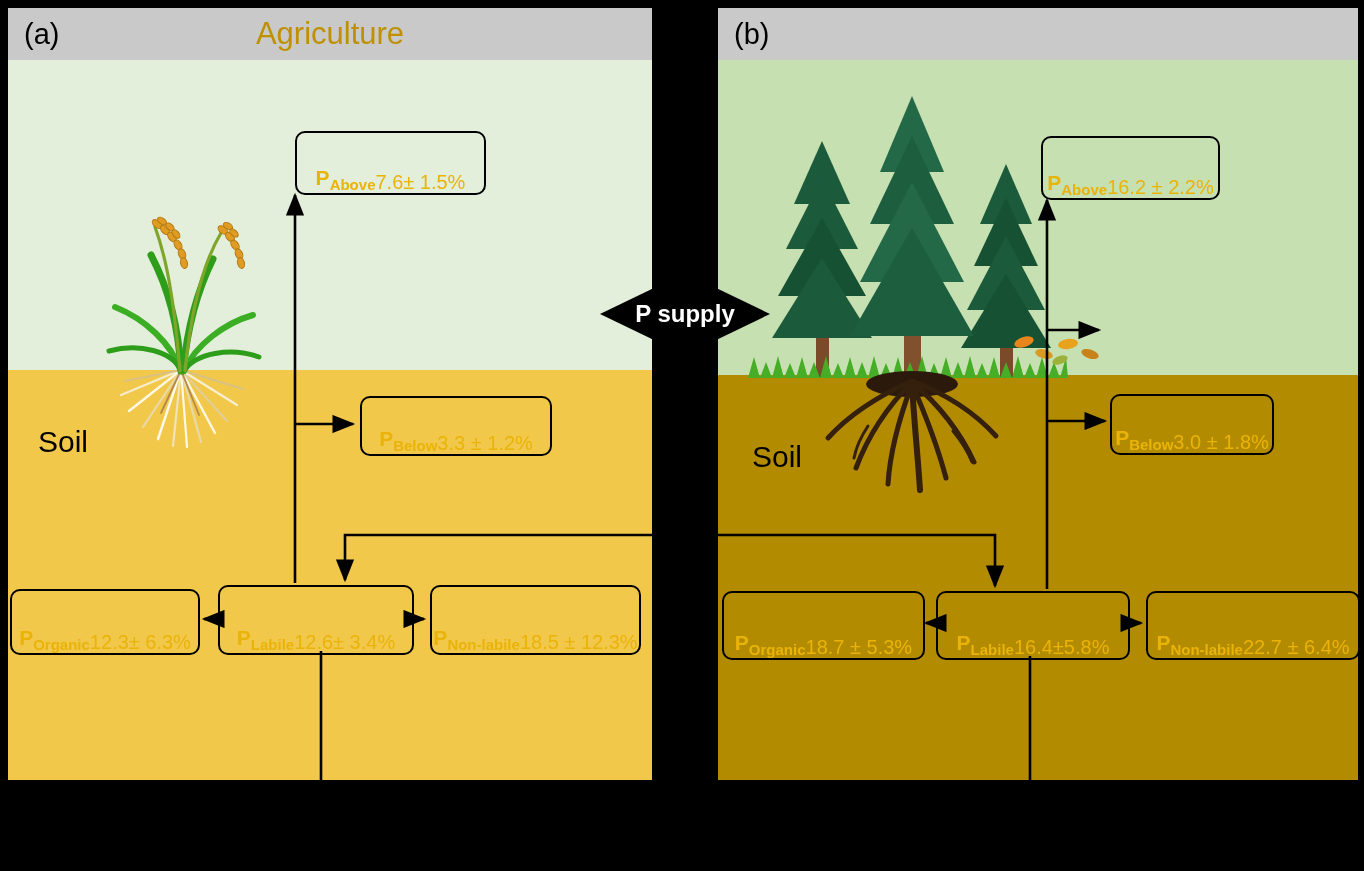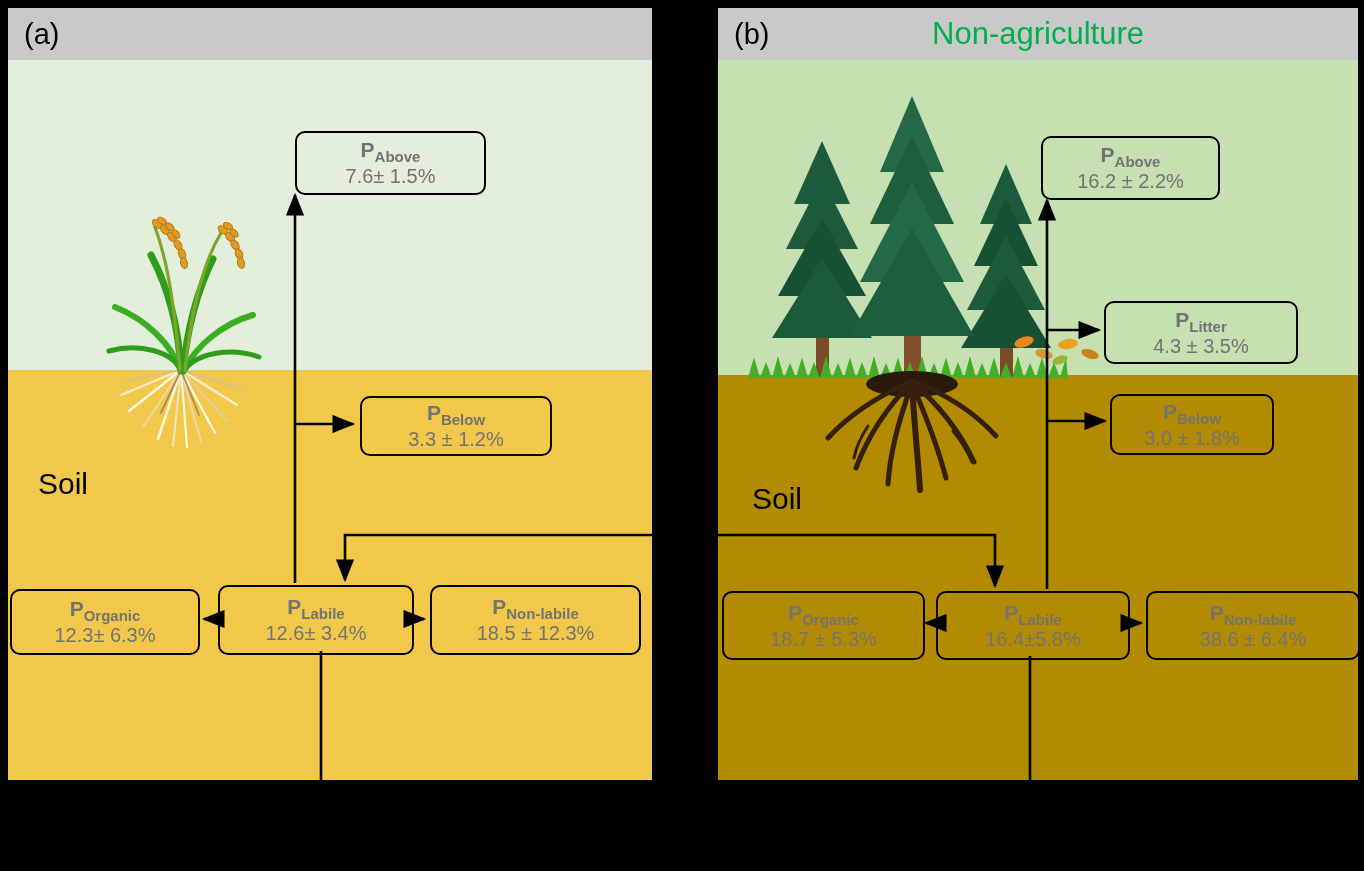--- a/index.html
+++ b/index.html
@@ -9,36 +9,37 @@
   #panel-a{left:8px;width:644px;}
   #panel-b{left:718px;width:640px;}
   .hdr{position:absolute;top:0;left:0;right:0;height:52px;}
   .hdr .tag{position:absolute;left:16px;top:50%;transform:translateY(-50%);
             font-size:29px;color:#000;}
   .hdr .ttl{position:absolute;left:0;right:0;top:50%;transform:translateY(-50%);
             text-align:center;font-size:31px;}
   .sky,.soil{position:absolute;left:0;right:0;}
   .overlay{position:absolute;}
   .pbox{position:absolute;border:2.5px solid #000;border-radius:10px;
-        display:flex;flex-direction:column;align-items:center;justify-content:center;
-        color:#737373;line-height:1.12;background:transparent;}
+        display:flex;align-items:flex-end;justify-content:center;
+        color:#eab308;line-height:1.12;background:transparent;}
   .pbox .sym{font-size:21px;font-weight:700;}
   .pbox .sym sub{font-size:15px;font-weight:700;vertical-align:-0.3em;}
   .pbox .val{font-size:20px;font-weight:400;}
-  .soil-lbl{position:absolute;font-size:30px;color:#000;margin-top:42px;}
+  .soil-lbl{position:absolute;font-size:30px;color:#000;}
   .psupply{position:absolute;}
 </style>
 </head>
 <body>
 
 <div id="stage">
 
   <div class="panel" id="panel-a">
     <div class="hdr" style="background-color: rgb(201, 201, 201);">
       <span class="tag">(a)</span>
+      <span class="ttl" style="color: rgb(191, 144, 0);">Agriculture</span>
     </div>
     <div class="sky" style="top: 52px; height: 310px; background-color: rgb(227, 239, 219);"></div>
     <div class="soil" style="top: 362px; height: 410px; background-color: rgb(242, 200, 75);"></div>
 
     <svg class="overlay" style="left:55px;top:185px;" width="240" height="285" viewBox="0 0 240 285">
       <g stroke-linecap="round" fill="none">
         <path d="M118,177 L58,202" stroke="#F4ECCC" stroke-width="2.2"></path>
         <path d="M118,177 L66,218" stroke="#FFF9E6" stroke-width="2.4"></path>
         <path d="M118,177 L80,234" stroke="#E8D9A8" stroke-width="2.2"></path>
         <path d="M118,177 L95,246" stroke="#FFF9E6" stroke-width="2.4"></path>
@@ -119,21 +120,20 @@
     </div>
     <div class="pbox" style="left:422px;top:577px;width:207px;height:66px;">
       <div class="sym"><span>P</span><sub>Non-labile</sub></div>
       <div class="val">18.5 ± 12.3%</div>
     </div>
   </div>
 
   <div class="panel" id="panel-b">
     <div class="hdr" style="background-color: rgb(201, 201, 201);">
       <span class="tag">(b)</span>
-      <span class="ttl" style="color: rgb(0, 176, 80);">Non-agriculture</span>
     </div>
     <div class="sky" style="top: 52px; height: 315px; background-color: rgb(199, 224, 178);"></div>
     <div class="soil" style="top: 367px; height: 405px; background-color: rgb(179, 139, 0);"></div>
 
     <svg class="overlay" style="left:30px;top:78px;" width="320" height="430" viewBox="0 0 320 430">
       <g>
         <rect x="68" y="240" width="13" height="52" fill="#7B4A28"></rect>
         <polygon points="74,55 46,118 102,118" fill="#1C5A3C"></polygon>
         <polygon points="74,92 38,163 110,163" fill="#1C5A3C"></polygon>
         <polygon points="74,132 30,210 118,210" fill="#175134"></polygon>
@@ -192,36 +192,38 @@
         <line x1="218" y1="615" x2="208" y2="615" marker-end="url(#arwB)"></line>
         <line x1="408" y1="615" x2="423" y2="615" marker-end="url(#arwB)"></line>
         <line x1="312" y1="648" x2="312" y2="772"></line>
       </g>
     </svg>
 
     <div class="pbox" style="left:323px;top:128px;width:175px;height:60px;">
       <div class="sym"><span>P</span><sub>Above</sub></div>
       <div class="val">16.2 ± 2.2%</div>
     </div>
-    <div class="pbox" style="left:386px;top:293px;width:190px;height:59px;">
-      <div class="sym"><span>P</span><sub>Litter</sub></div>
-      <div class="val">4.3 ± 3.5%</div>
-    </div>
     <div class="pbox" style="left:392px;top:386px;width:160px;height:57px;">
       <div class="sym"><span>P</span><sub>Below</sub></div>
       <div class="val">3.0 ± 1.8%</div>
     </div>
     <div class="pbox" style="left:4px;top:583px;width:199px;height:65px;">
       <div class="sym"><span>P</span><sub>Organic</sub></div>
       <div class="val">18.7 ± 5.3%</div>
     </div>
     <div class="pbox" style="left:218px;top:583px;width:190px;height:65px;">
       <div class="sym"><span>P</span><sub>Labile</sub></div>
       <div class="val">16.4±5.8%</div>
     </div>
     <div class="pbox" style="left:428px;top:583px;width:210px;height:65px;">
       <div class="sym"><span>P</span><sub>Non-labile</sub></div>
-      <div class="val">38.6 ± 6.4%</div>
+      <div class="val">22.7 ± 6.4%</div>
     </div>
   </div>
 
+  <div class="psupply" style="left:598px;top:271px;width:174px;height:86px;">
+    <svg width="174" height="86" viewBox="0 0 174 86">
+      <polygon points="87,2 172,43 87,84 2,43" fill="#000000"></polygon>
+      <text x="87" y="51" text-anchor="middle" fill="#ffffff" font-size="24" font-weight="bold" font-family="Liberation Sans, sans-serif">P supply</text>
+    </svg>
+  </div>
 
 </div>
 
 </body></html>

